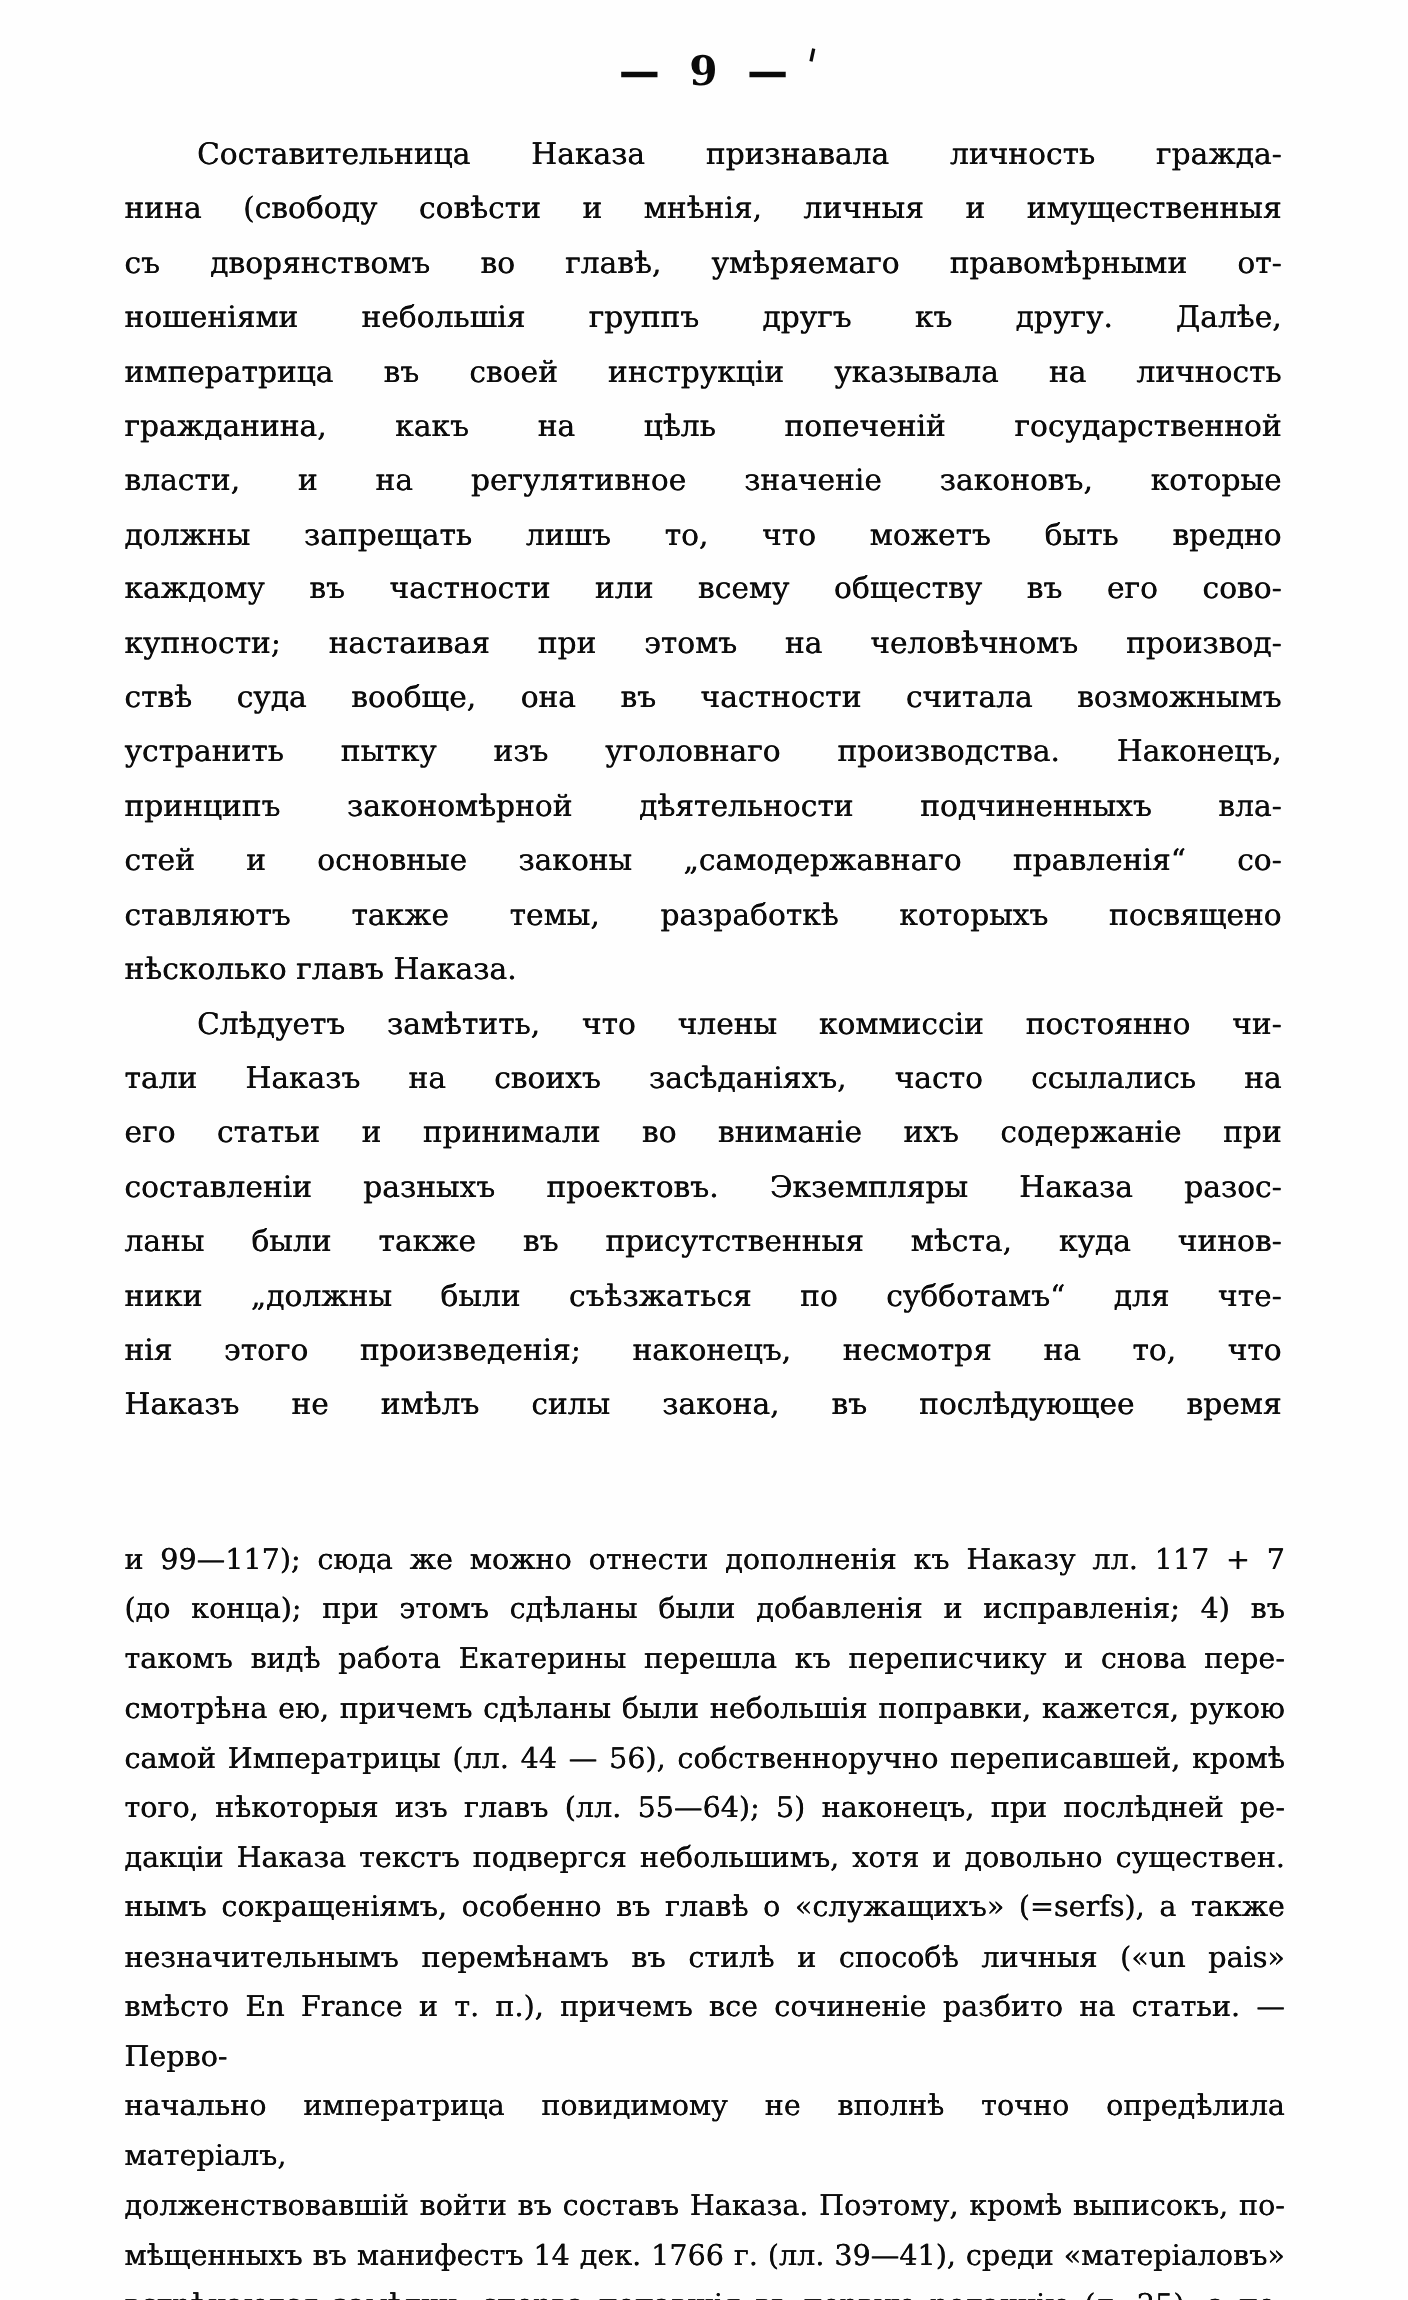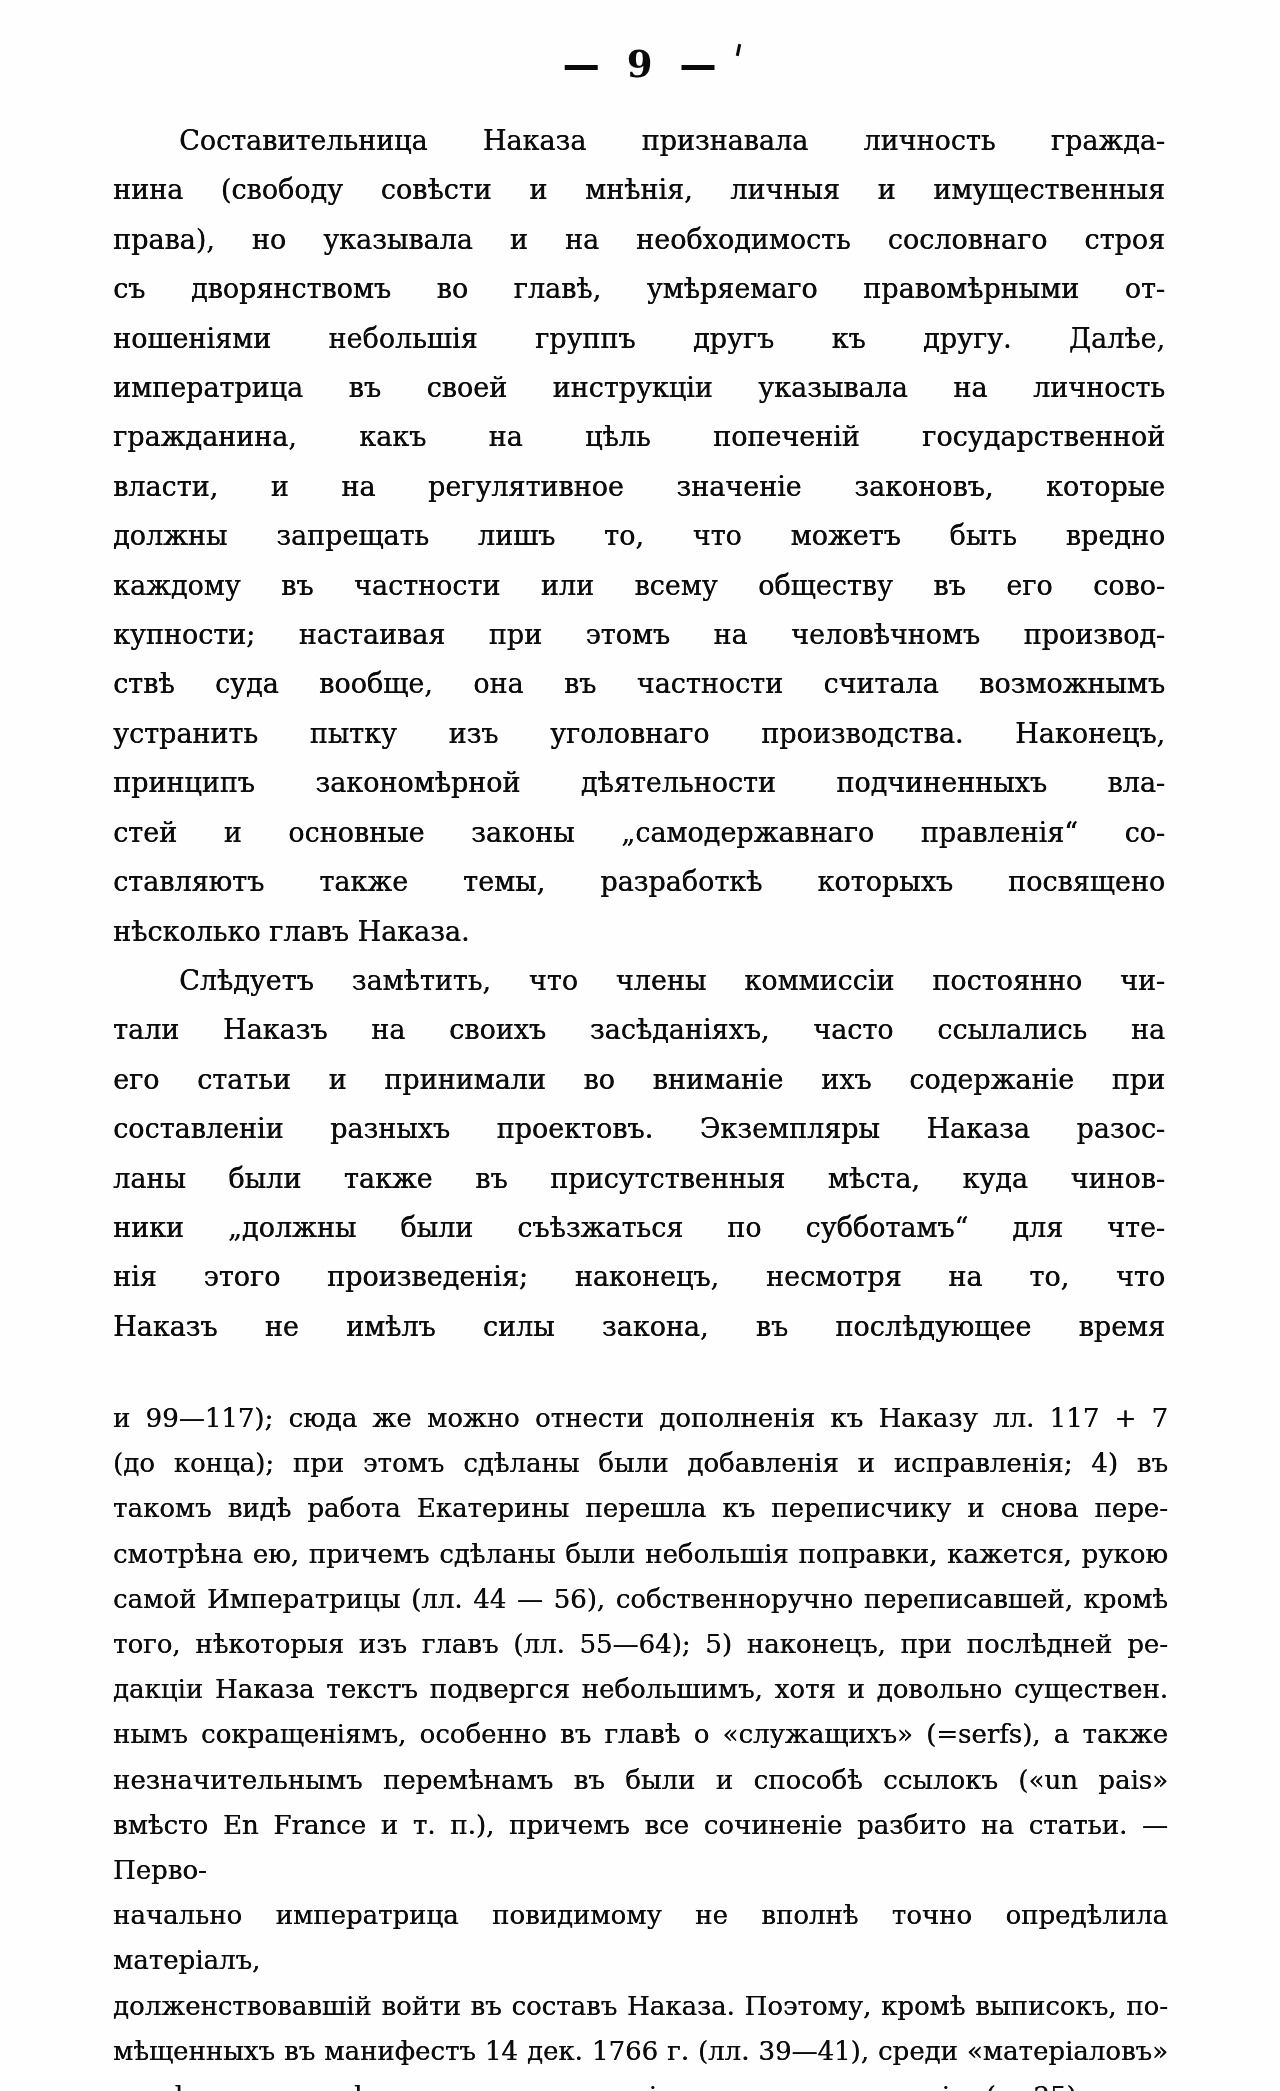--- a/index.html
+++ b/index.html
@@ -76,21 +76,20 @@
 <div class="page">
 
   <div class="page-header">
     <span class="dash">—</span><span class="pagenum">9</span><span class="dash">—</span>
   </div>
   <div class="scan-artifact"></div>
 
   <div class="main-text" id="main-text">
       <div class="line indent">Составительница Наказа признавала личность гражда-</div>
       <div class="line">нина (свободу совѣсти и мнѣнія, личныя и имущественныя</div>
-      <div class="line">права), но указывала и на необходимость сословнаго строя</div>
       <div class="line">съ дворянствомъ во главѣ, умѣряемаго правомѣрными от-</div>
       <div class="line">ношеніями небольшія группъ другъ къ другу. Далѣе,</div>
       <div class="line">императрица въ своей инструкціи указывала на личность</div>
       <div class="line">гражданина, какъ на цѣль попеченій государственной</div>
       <div class="line">власти, и на регулятивное значеніе законовъ, которые</div>
       <div class="line">должны запрещать лишъ то, что можетъ быть вредно</div>
       <div class="line">каждому въ частности или всему обществу въ его сово-</div>
       <div class="line">купности; настаивая при этомъ на человѣчномъ производ-</div>
       <div class="line">ствѣ суда вообще, она въ частности считала возможнымъ</div>
       <div class="line">устранить пытку изъ уголовнаго производства. Наконецъ,</div>
@@ -110,21 +109,21 @@
 
   <div class="footnote" id="footnote">
       <div class="line">и 99—117); сюда же можно отнести дополненія къ Наказу лл. 117 + 7</div>
       <div class="line">(до конца); при этомъ сдѣланы были добавленія и исправленія; 4) въ</div>
       <div class="line">такомъ видѣ работа Екатерины перешла къ переписчику и снова пере-</div>
       <div class="line">смотрѣна ею, причемъ сдѣланы были небольшія поправки, кажется, рукою</div>
       <div class="line">самой Императрицы (лл. 44 — 56), собственноручно переписавшей, кромѣ</div>
       <div class="line">того, нѣкоторыя изъ главъ (лл. 55—64); 5) наконецъ, при послѣдней ре-</div>
       <div class="line">дакціи Наказа текстъ подвергся небольшимъ, хотя и довольно существен.</div>
       <div class="line">нымъ сокращеніямъ, особенно въ главѣ о «служащихъ» (=serfs), а также</div>
-      <div class="line">незначительнымъ перемѣнамъ въ были и способѣ ссылокъ («un pais»</div>
+      <div class="line">незначительнымъ перемѣнамъ въ стилѣ и способѣ личныя («un pais»</div>
       <div class="line">вмѣсто En France и т. п.), причемъ все сочиненіе разбито на статьи. —Перво-</div>
       <div class="line">начально императрица повидимому не вполнѣ точно опредѣлила матеріалъ,</div>
       <div class="line">долженствовавшій войти въ составъ Наказа. Поэтому, кромѣ выписокъ, по-</div>
       <div class="line">мѣщенныхъ въ манифестъ 14 дек. 1766 г. (лл. 39—41), среди «матеріаловъ»</div>
       <div class="line">встрѣчаются замѣтки, сперва попавшія въ первую редакцію (л. 25), а по-</div>
     </div>
 
 </div>
 
 </body></html>

